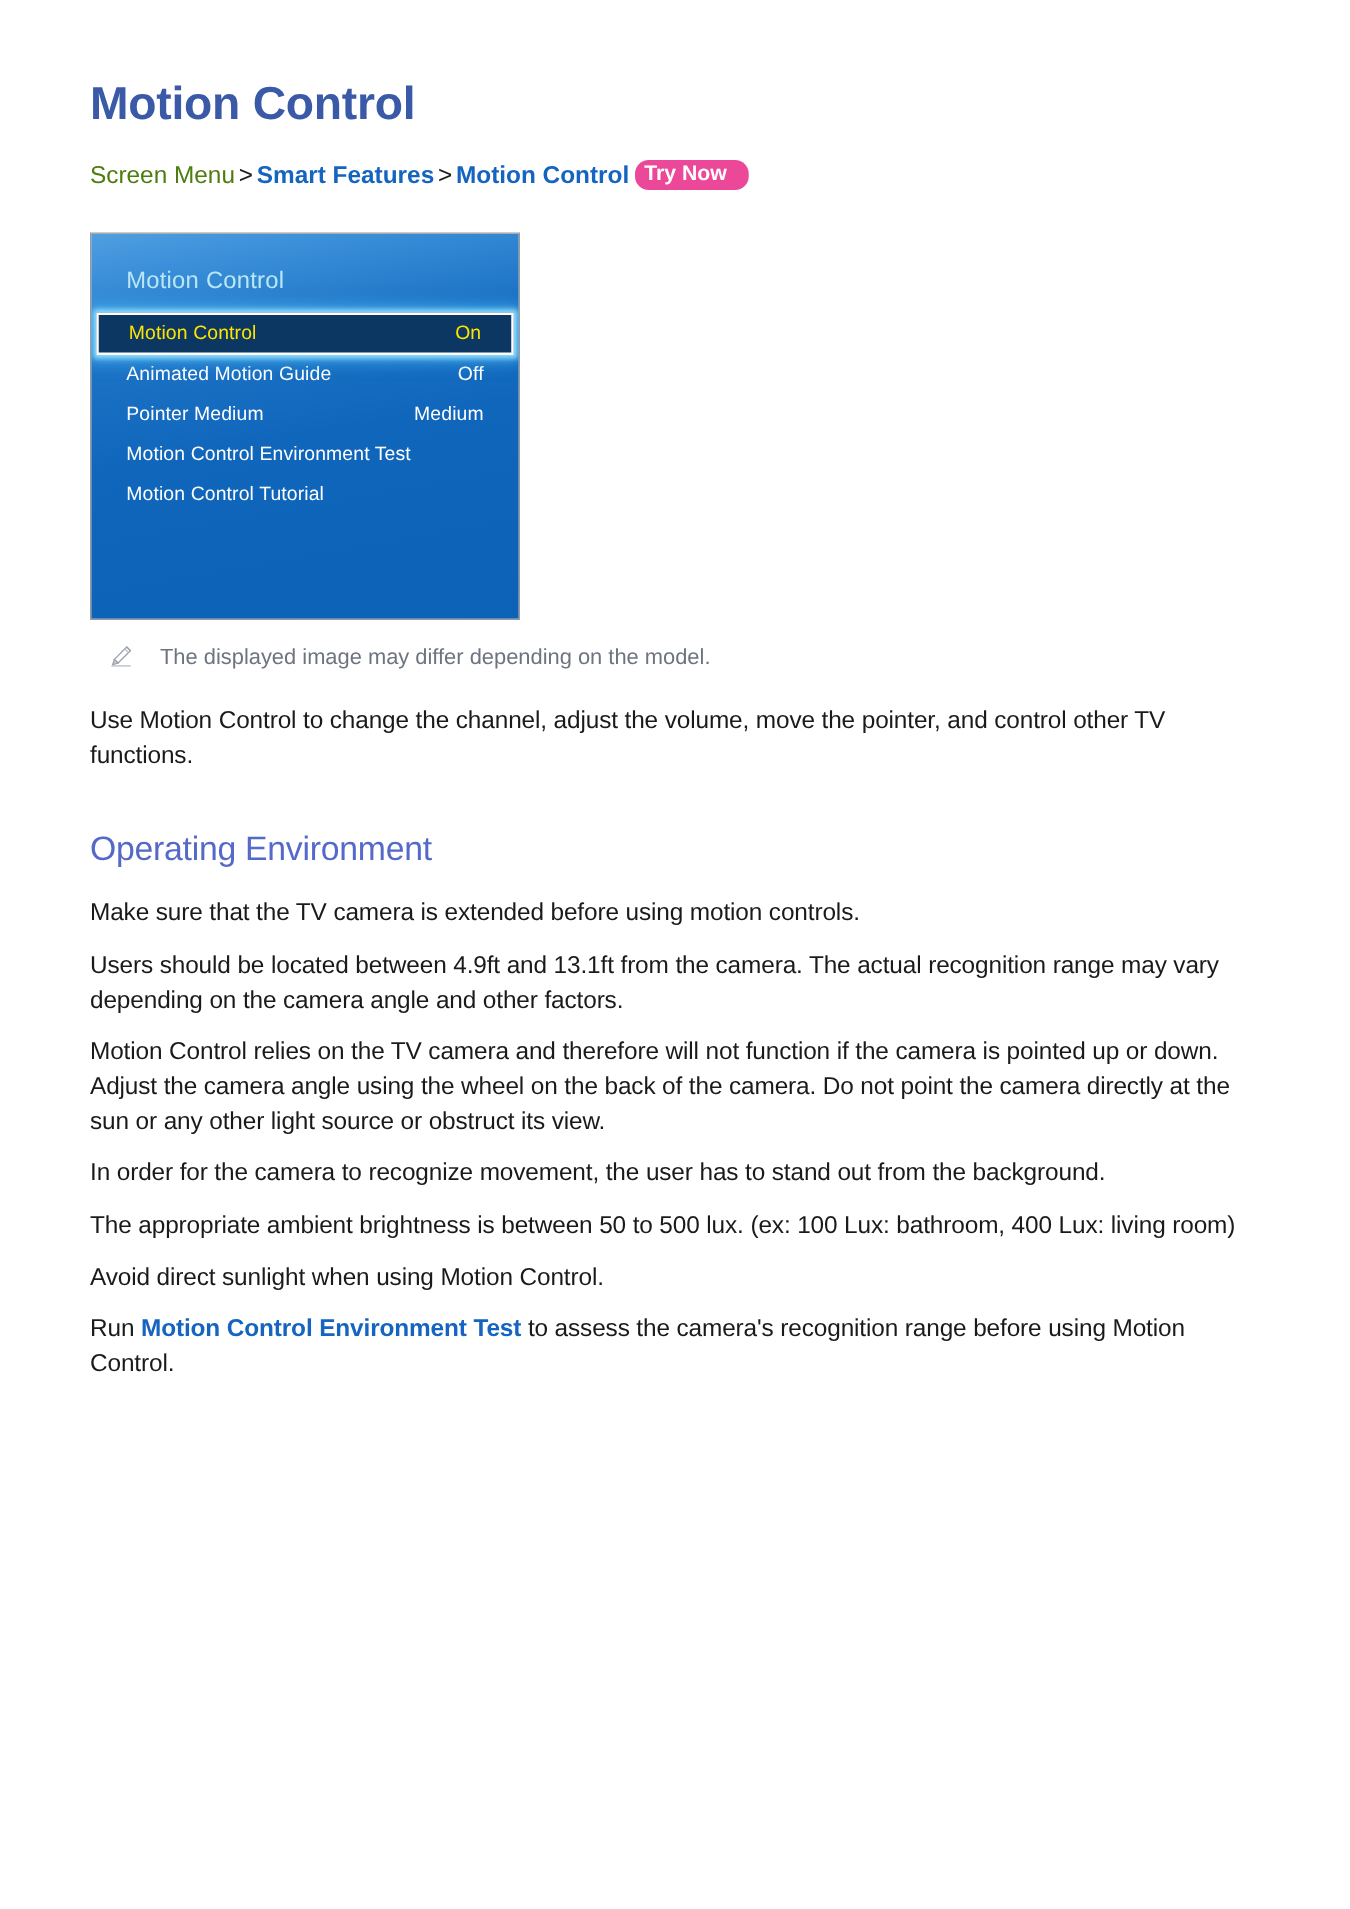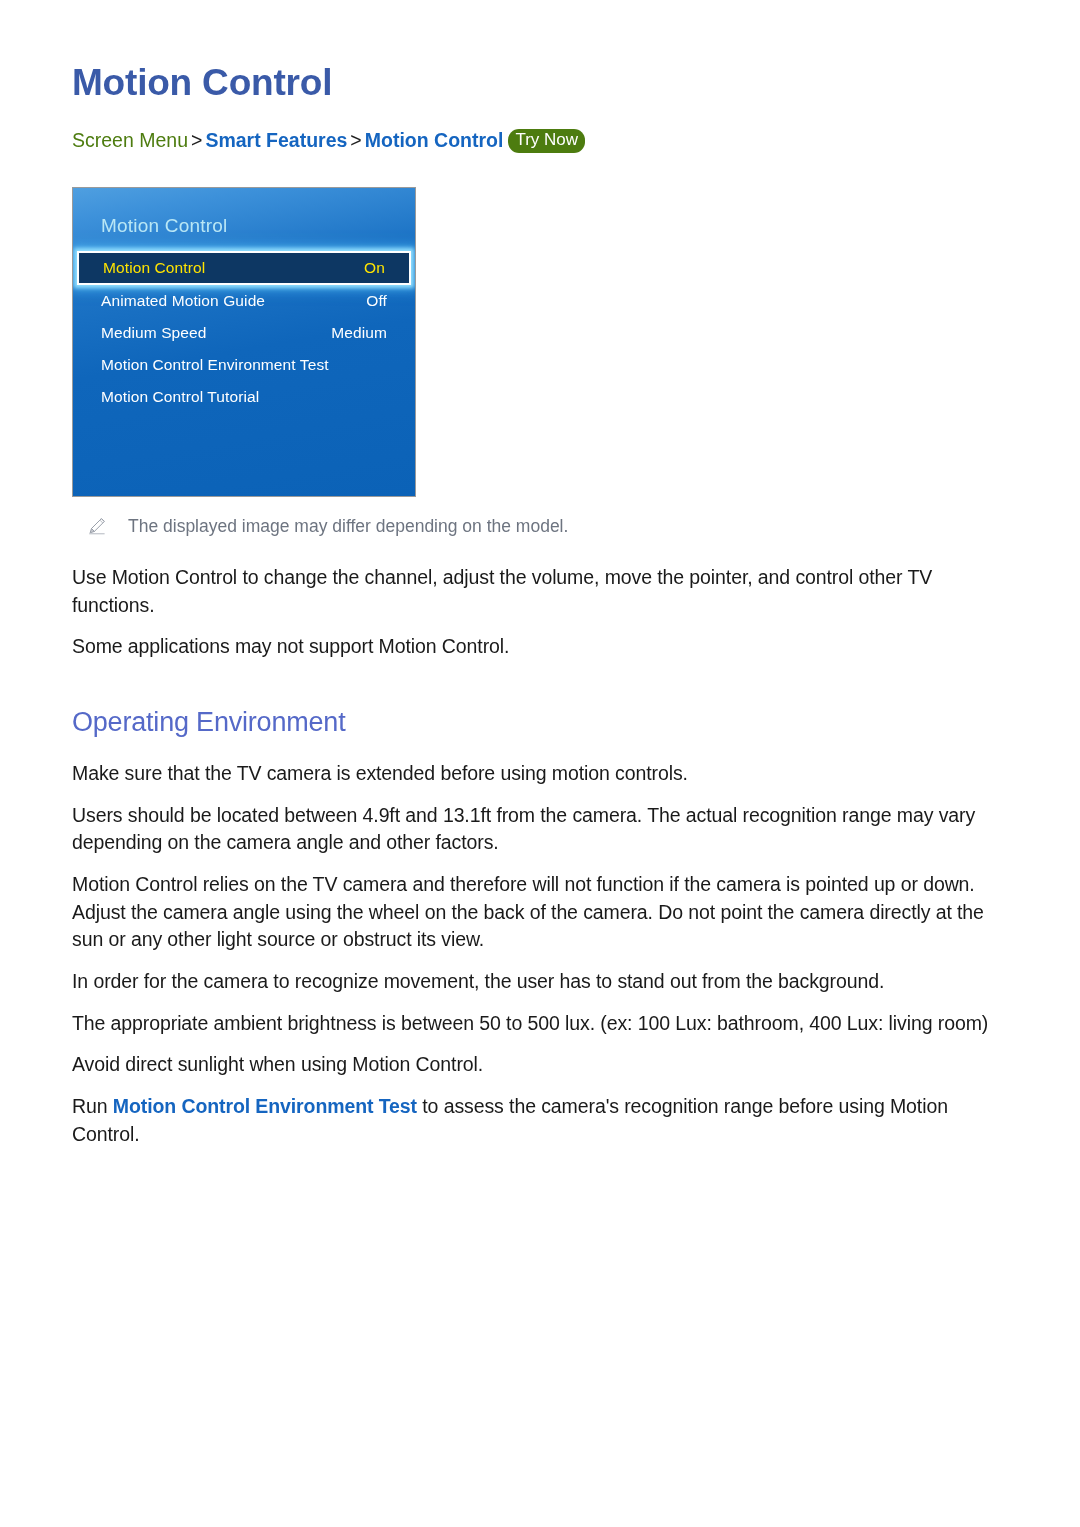--- a/index.html
+++ b/index.html
@@ -52,26 +52,26 @@
     color: #1565c0;
     font-weight: bold;
   }
   .breadcrumb .crumb-sep {
     color: #1f1f1f;
     font-weight: normal;
     margin: 0 3px;
   }
   .try-now {
     display: inline-block;
-    background: #4d7c0f;
+    background: #ec4899;
     color: #ffffff;
     font-size: 17px;
-    font-weight: normal;
+    font-weight: bold;
     border-radius: 11px;
-    padding: 2px 7px 3px 7px;
+    padding: 2px 17px 3px 7px;
     line-height: 1.1;
     margin-left: 5px;
     position: relative;
     top: -2px;
   }
 
   
   .tv-panel-wrap {
     margin-top: 32px;
   }
@@ -205,21 +205,21 @@
           <span class="row-label">Motion Control</span>
           <span class="row-value">On</span>
         </div>
 
         <div class="tv-row">
           <span class="row-label">Animated Motion Guide</span>
           <span class="row-value">Off</span>
         </div>
 
         <div class="tv-row">
-          <span class="row-label">Medium Speed</span>
+          <span class="row-label">Pointer Medium</span>
           <span class="row-value">Medium</span>
         </div>
 
         <div class="tv-row">
           <span class="row-label">Motion Control Environment Test</span>
           <span class="row-value"></span>
         </div>
 
         <div class="tv-row">
           <span class="row-label">Motion Control Tutorial</span>
@@ -238,21 +238,20 @@
         <line x1="13.4" y1="1.6" x2="16.3" y2="4.5" stroke="#9aa0aa" stroke-width="1"></line>
         <line x1="11.9" y1="3.1" x2="14.8" y2="6.0" stroke="#b8bcc4" stroke-width="1"></line>
         <rect x="1.2" y="16.0" width="15.4" height="1.4" fill="#c9ccd2"></rect>
       </svg>
     </span>
     <span>The displayed image may differ depending on the model.</span>
   </div>
 
   <p class="body-text">Use Motion Control to change the channel, adjust the volume, move the pointer, and control other TV functions.</p>
 
-  <p class="body-text tight">Some applications may not support Motion Control.</p>
 
   <h2 class="section-heading">Operating Environment</h2>
 
   <p class="body-text">Make sure that the TV camera is extended before using motion controls.</p>
 
   <p class="body-text tight">Users should be located between 4.9ft and 13.1ft from the camera. The actual recognition range may vary depending on the camera angle and other factors.</p>
 
   <p class="body-text tight">Motion Control relies on the TV camera and therefore will not function if the camera is pointed up or down. Adjust the camera angle using the wheel on the back of the camera. Do not point the camera directly at the sun or any other light source or obstruct its view.</p>
 
   <p class="body-text tight">In order for the camera to recognize movement, the user has to stand out from the background.</p>

